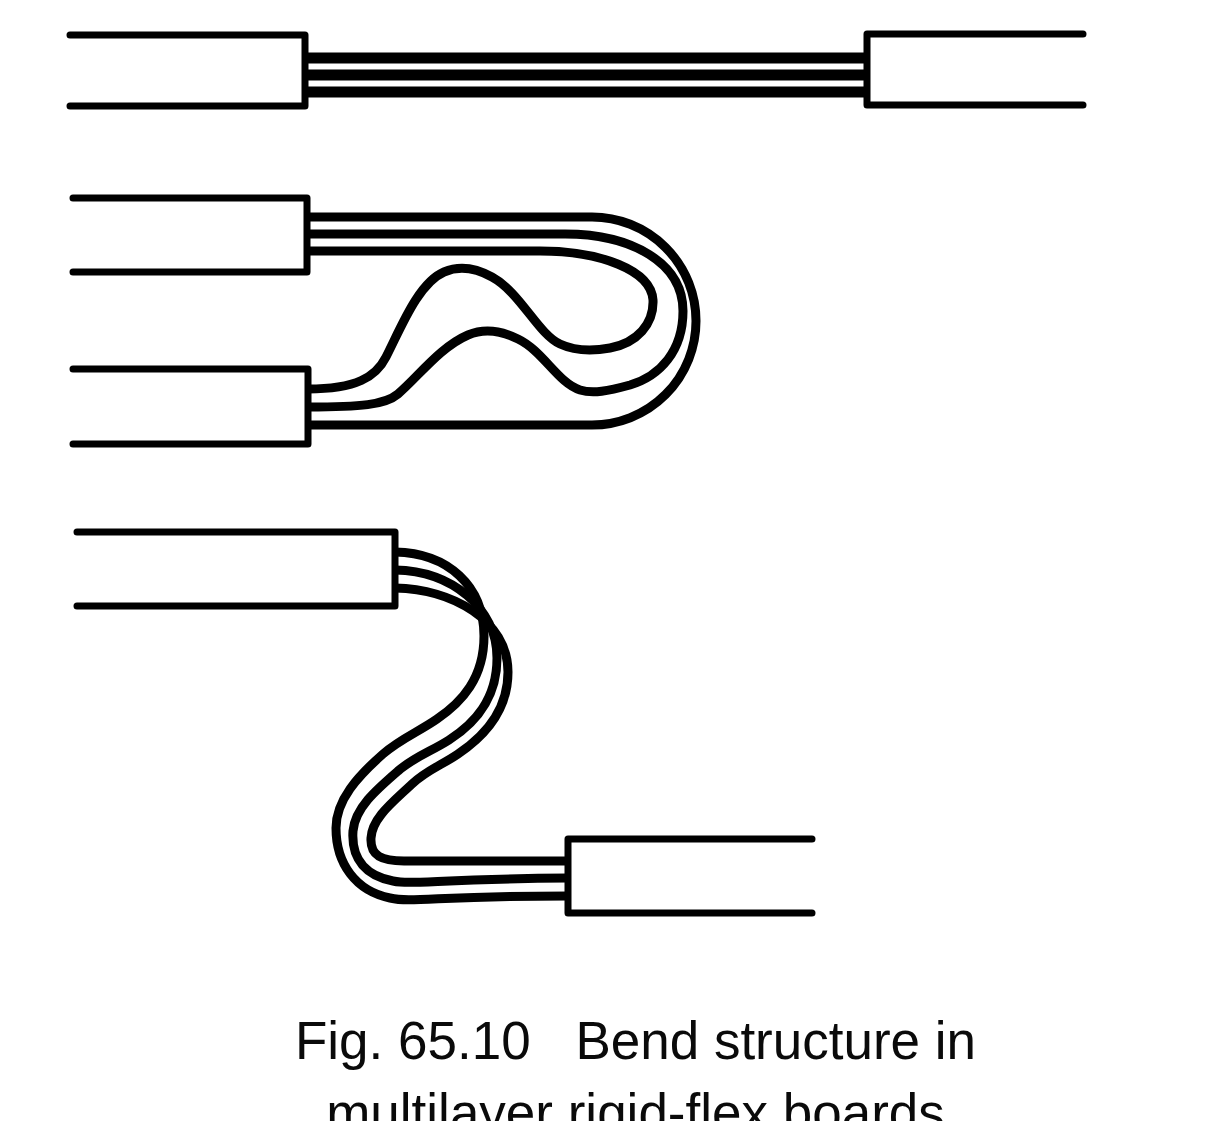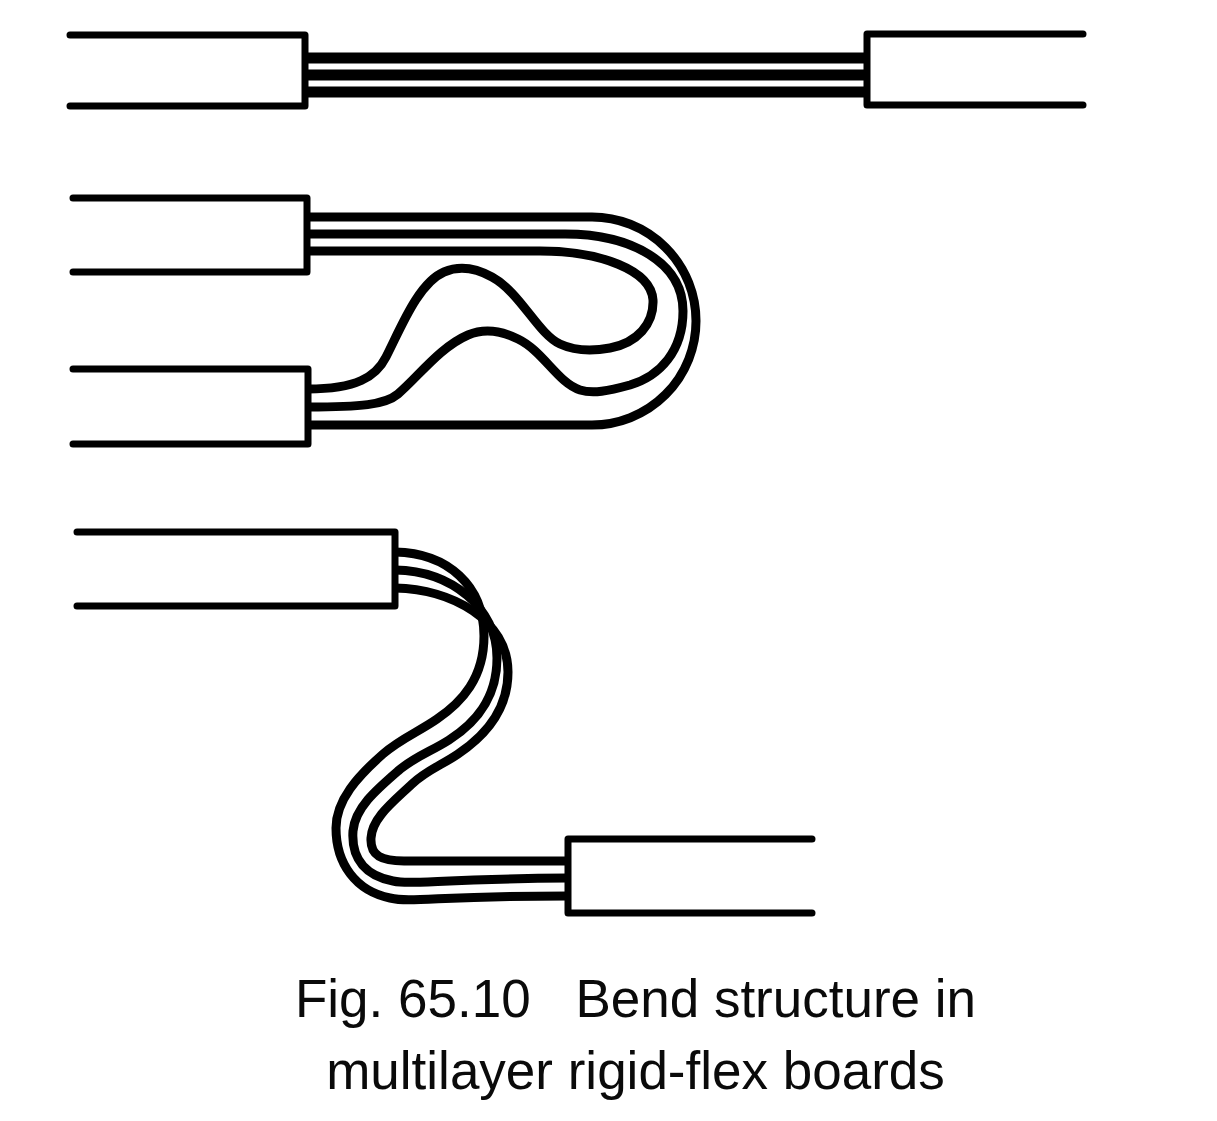--- a/index.html
+++ b/index.html
@@ -41,21 +41,21 @@
     left: 0;
     width: 100%;
     text-align: center;
     transform: translateX(27px);
     color: #0a0a0a;
     font-size: 53px;
     line-height: 72px;
     letter-spacing: 0px;
     white-space: nowrap;
   }
-  .caption .fig-label { display: inline-block; }
+  .caption .fig-label { display: inline-block; margin-top: 42px; }
   .caption .title-part-1 { display: inline-block; margin-left: 30px; text-align: center; }
 </style>
 </head>
 <body>
 
 <div class="canvas">
 
   <svg class="figure-svg" width="1217" height="1121" viewBox="0 0 1217 1121" xmlns="http://www.w3.org/2000/svg">
 
     <g>

